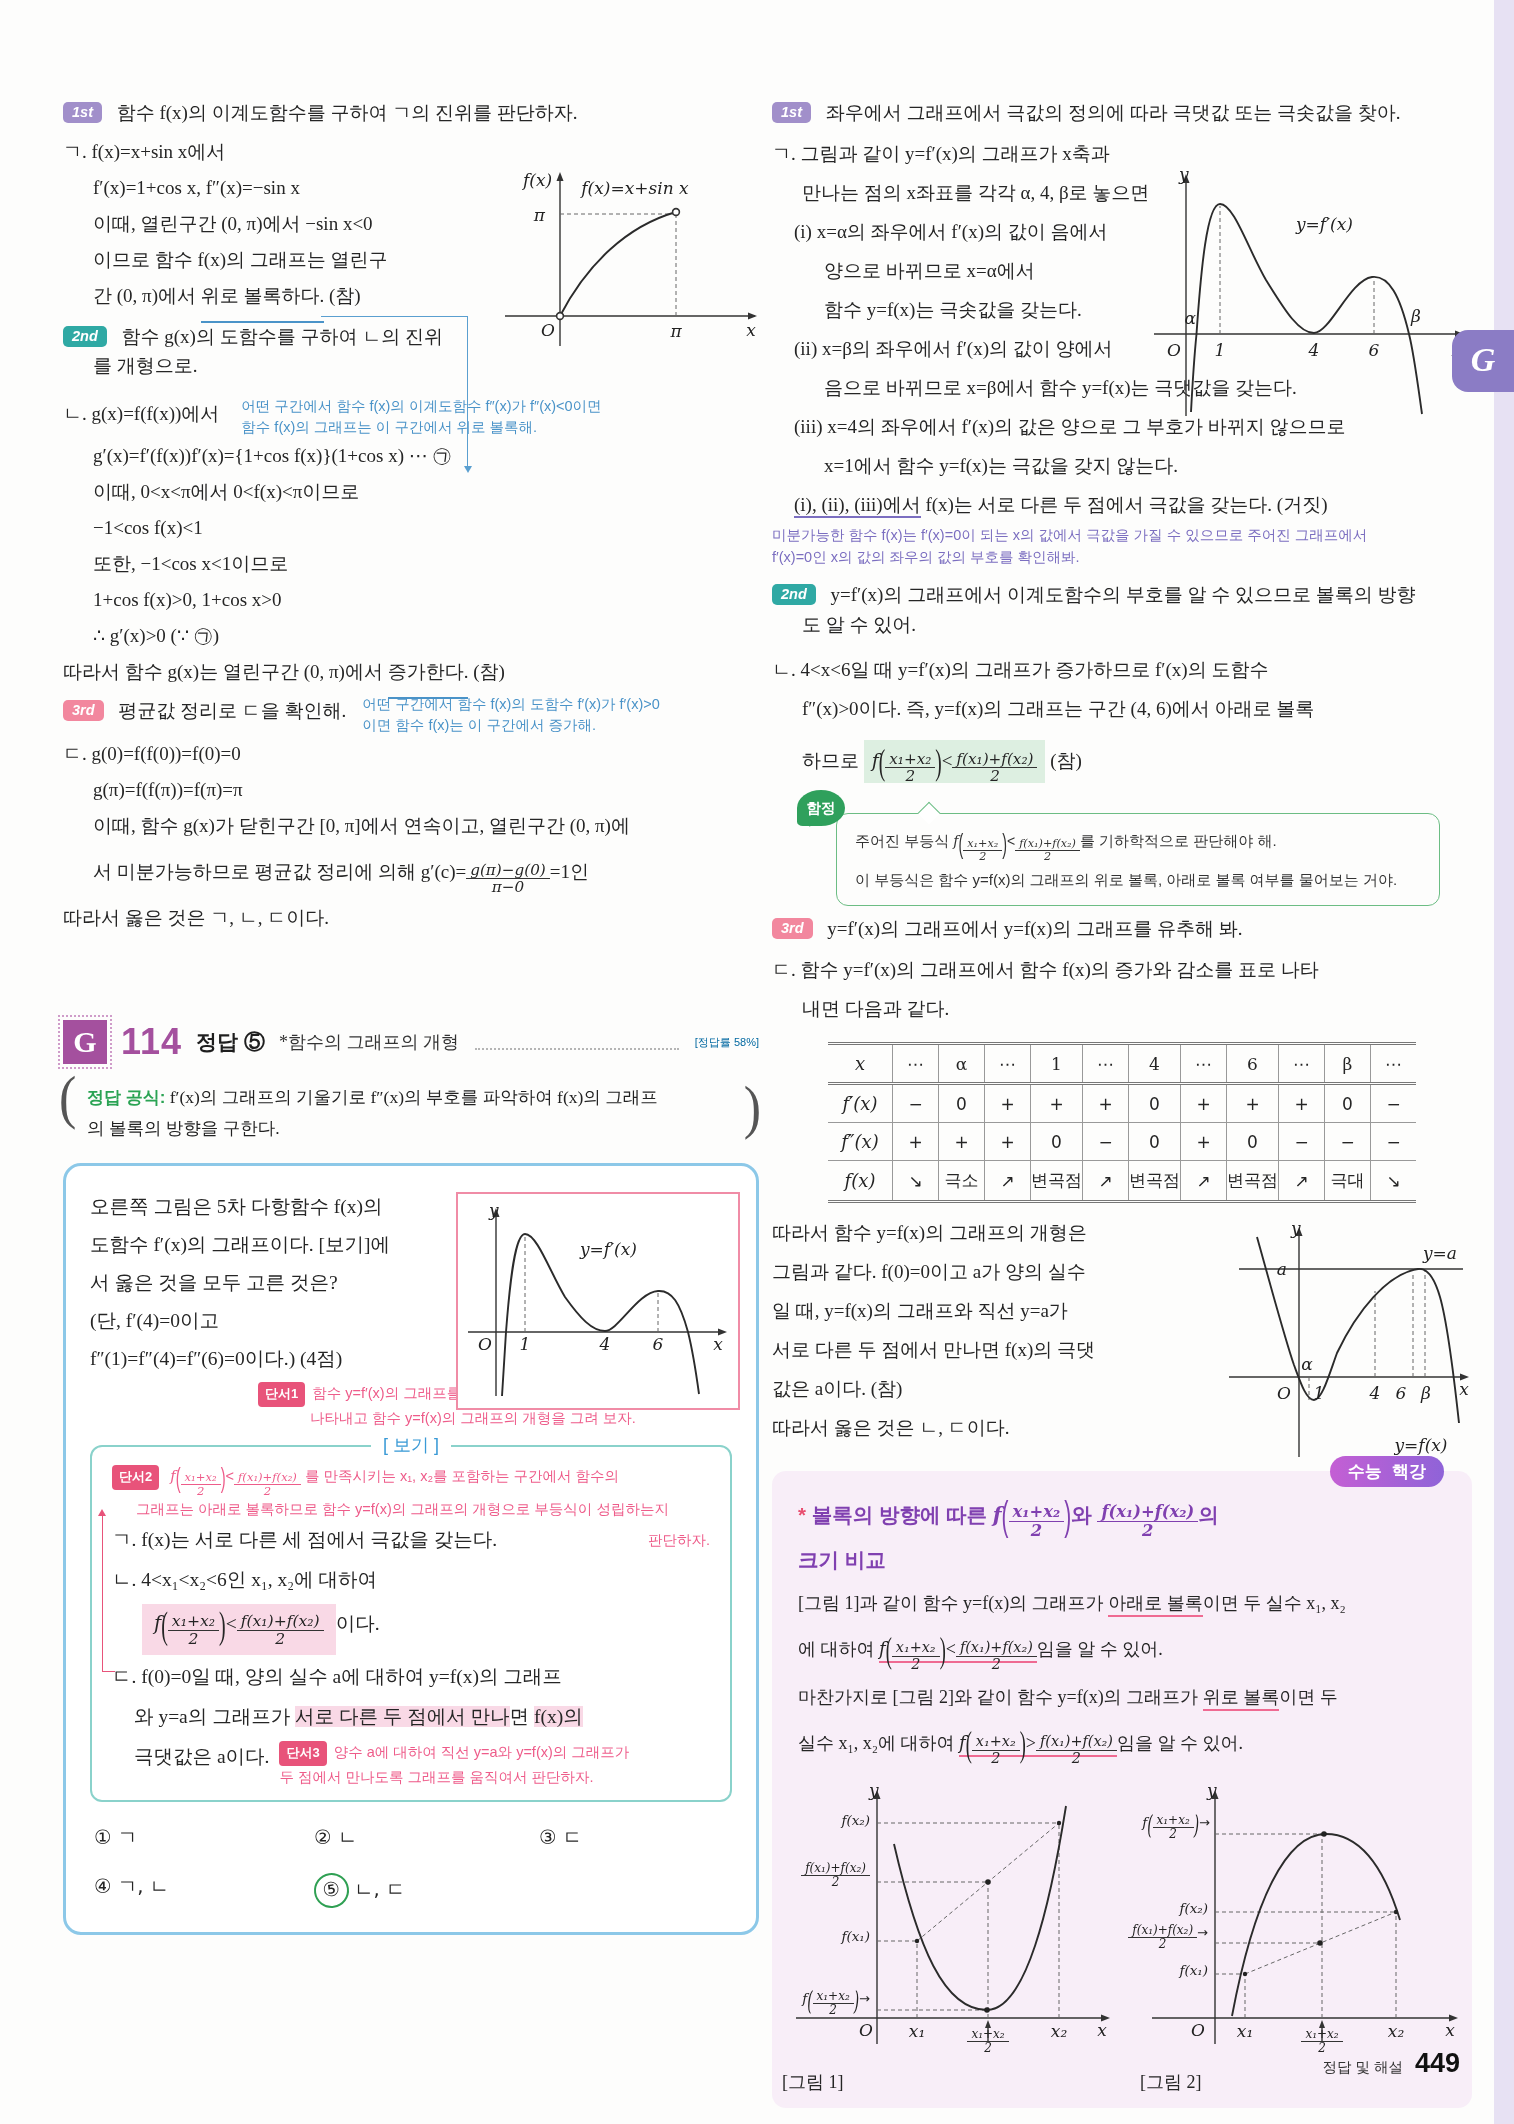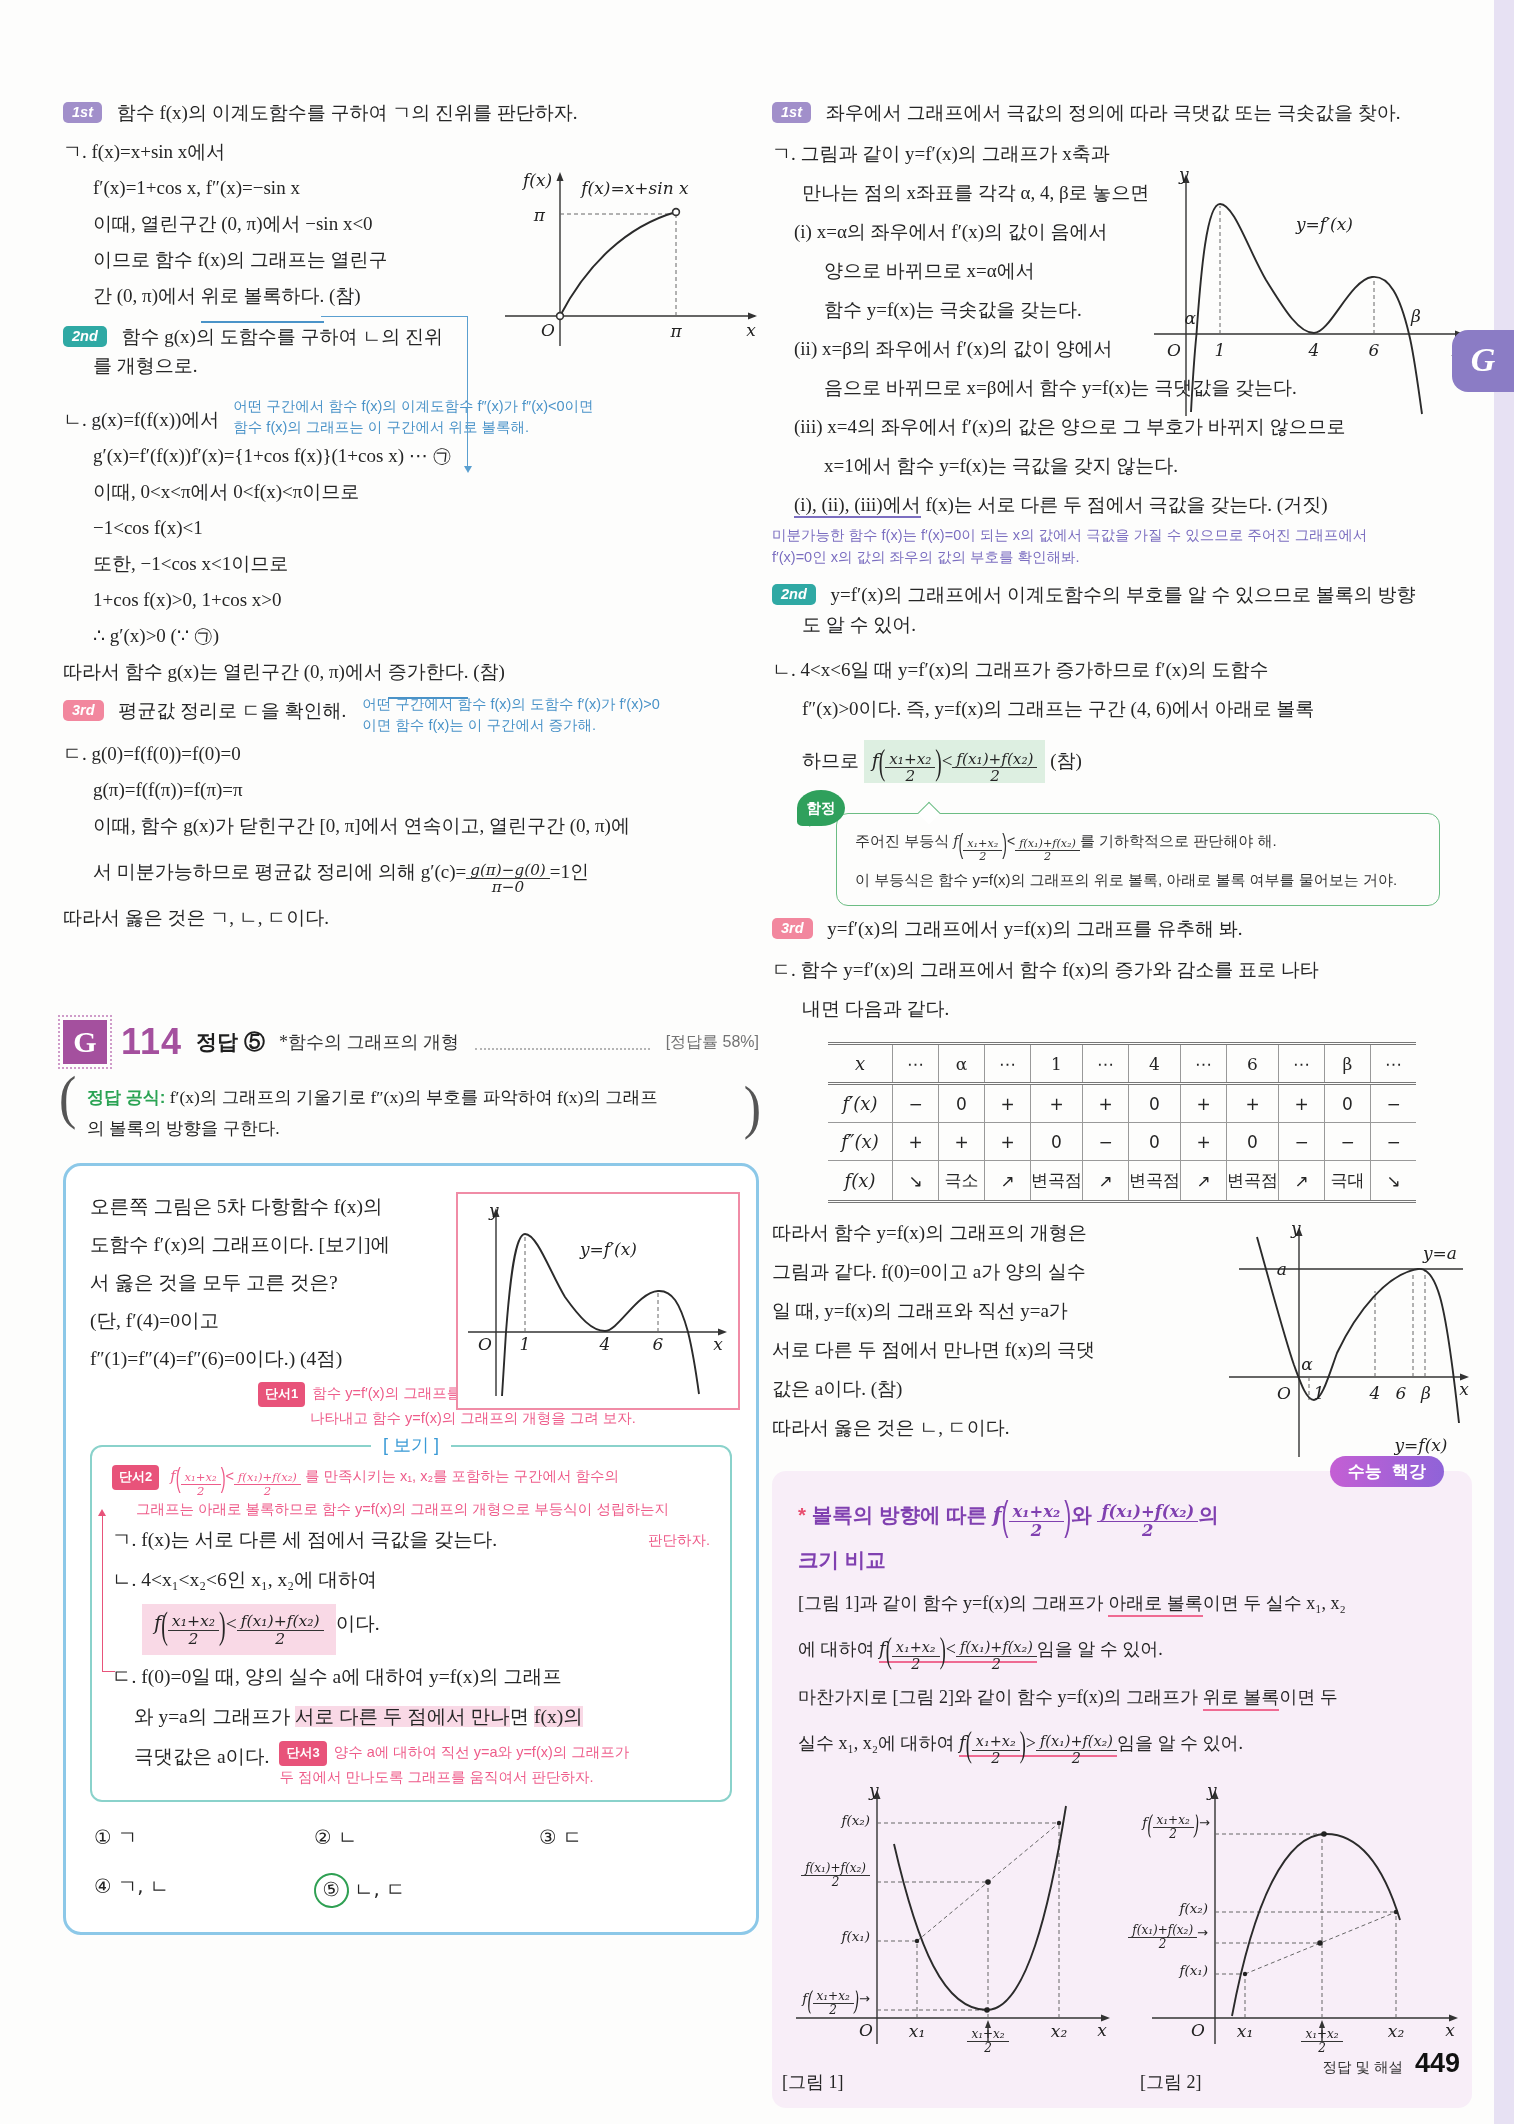--- a/index.html
+++ b/index.html
@@ -48,21 +48,21 @@
   .narrow{width:402px}
 
   
   .ghead{display:flex;align-items:center;gap:14px;margin-top:84px}
   .gsq{width:44px;height:44px;background:#a4509e;color:#fff;font-family:"Liberation Serif",serif;
        font-weight:bold;font-size:30px;text-align:center;line-height:44px;outline:2px dotted #cf9cc9;outline-offset:3px}
   .gnum{font-family:"Liberation Sans",sans-serif;font-weight:bold;font-size:36px;color:#a4509e;letter-spacing:1px}
   .gans{font-family:"Liberation Sans",sans-serif;font-weight:bold;font-size:21px;color:#1e1e1e}
   .gtopic{font-size:18px;color:#333}
   .leader{flex:1;border-bottom:2px dotted #b5b5b5;height:13px;margin:0 2px}
-  .grate{font-family:"Liberation Sans",sans-serif;font-size:16px;color:#737373}
+  .grate{font-family:"Liberation Sans",sans-serif;font-size:11px;color:#0369a1}
 
   #gf{position:relative;margin-top:14px;padding:4px 24px;font-size:17.5px;line-height:30px;color:#222}
   #gf .paren{position:absolute;top:4px;font-size:52px;color:#555;font-weight:300;transform:scaleY(1.15)}
   #gf .pl{left:-4px}#gf .pr{right:-2px;top:14px}
   .gflabel{color:#2aa353;font-weight:bold;font-family:"Liberation Sans",sans-serif;font-size:17px}
 
   #pbox{border:3px solid #8cc8e8;border-radius:18px;padding:22px 24px 18px;position:relative;margin-top:16px;background:#fff}
   .qline{font-size:19.5px;line-height:38px}
   .pgraphbox{position:absolute;right:16px;top:26px;border:2px solid #f08ca6;padding:6px 4px 2px;background:#fff}
   .clue1blk{margin:4px 0 0 168px}
@@ -170,21 +170,21 @@
         <div class="ln ind"><span>간 (0, π)에서 </span><span class="ul-b">위로 볼록하다.</span><span> (참)</span></div>
       </div>
       <div class="head" style="margin-top:10px;width:430px">
         <span class="badge b2">2nd</span>
         <span>함수 g(x)의 도함수를 구하여 ㄴ의 진위</span>
         <div class="ln ind" style="line-height:32px">를 개형으로.</div>
       </div>
     </div>
 
     <div>
-      <div style="display:flex;align-items:flex-end;gap:14px">
+      <div style="display:flex;align-items:center;gap:22px">
         <div class="ln">ㄴ. g(x)=f(f(x))에서</div>
         <div class="bnote" style="margin-top:6px">
           <div>어떤 구간에서 함수 f(x)의 이계도함수 f″(x)가 f″(x)&lt;0이면</div>
             <div>함수 f(x)의 그래프는 이 구간에서 위로 볼록해.</div>
         </div>
       </div>
       <div class="ln ind">g′(x)=f′(f(x))f′(x)={1+cos f(x)}(1+cos x) ⋯ ㉠</div>
       <div class="ln ind">이때, 0&lt;x&lt;π에서 0&lt;f(x)&lt;π이므로</div>
       <div class="ln ind">−1&lt;cos f(x)&lt;1</div>
       <div class="ln ind">또한, −1&lt;cos x&lt;1이므로</div>

